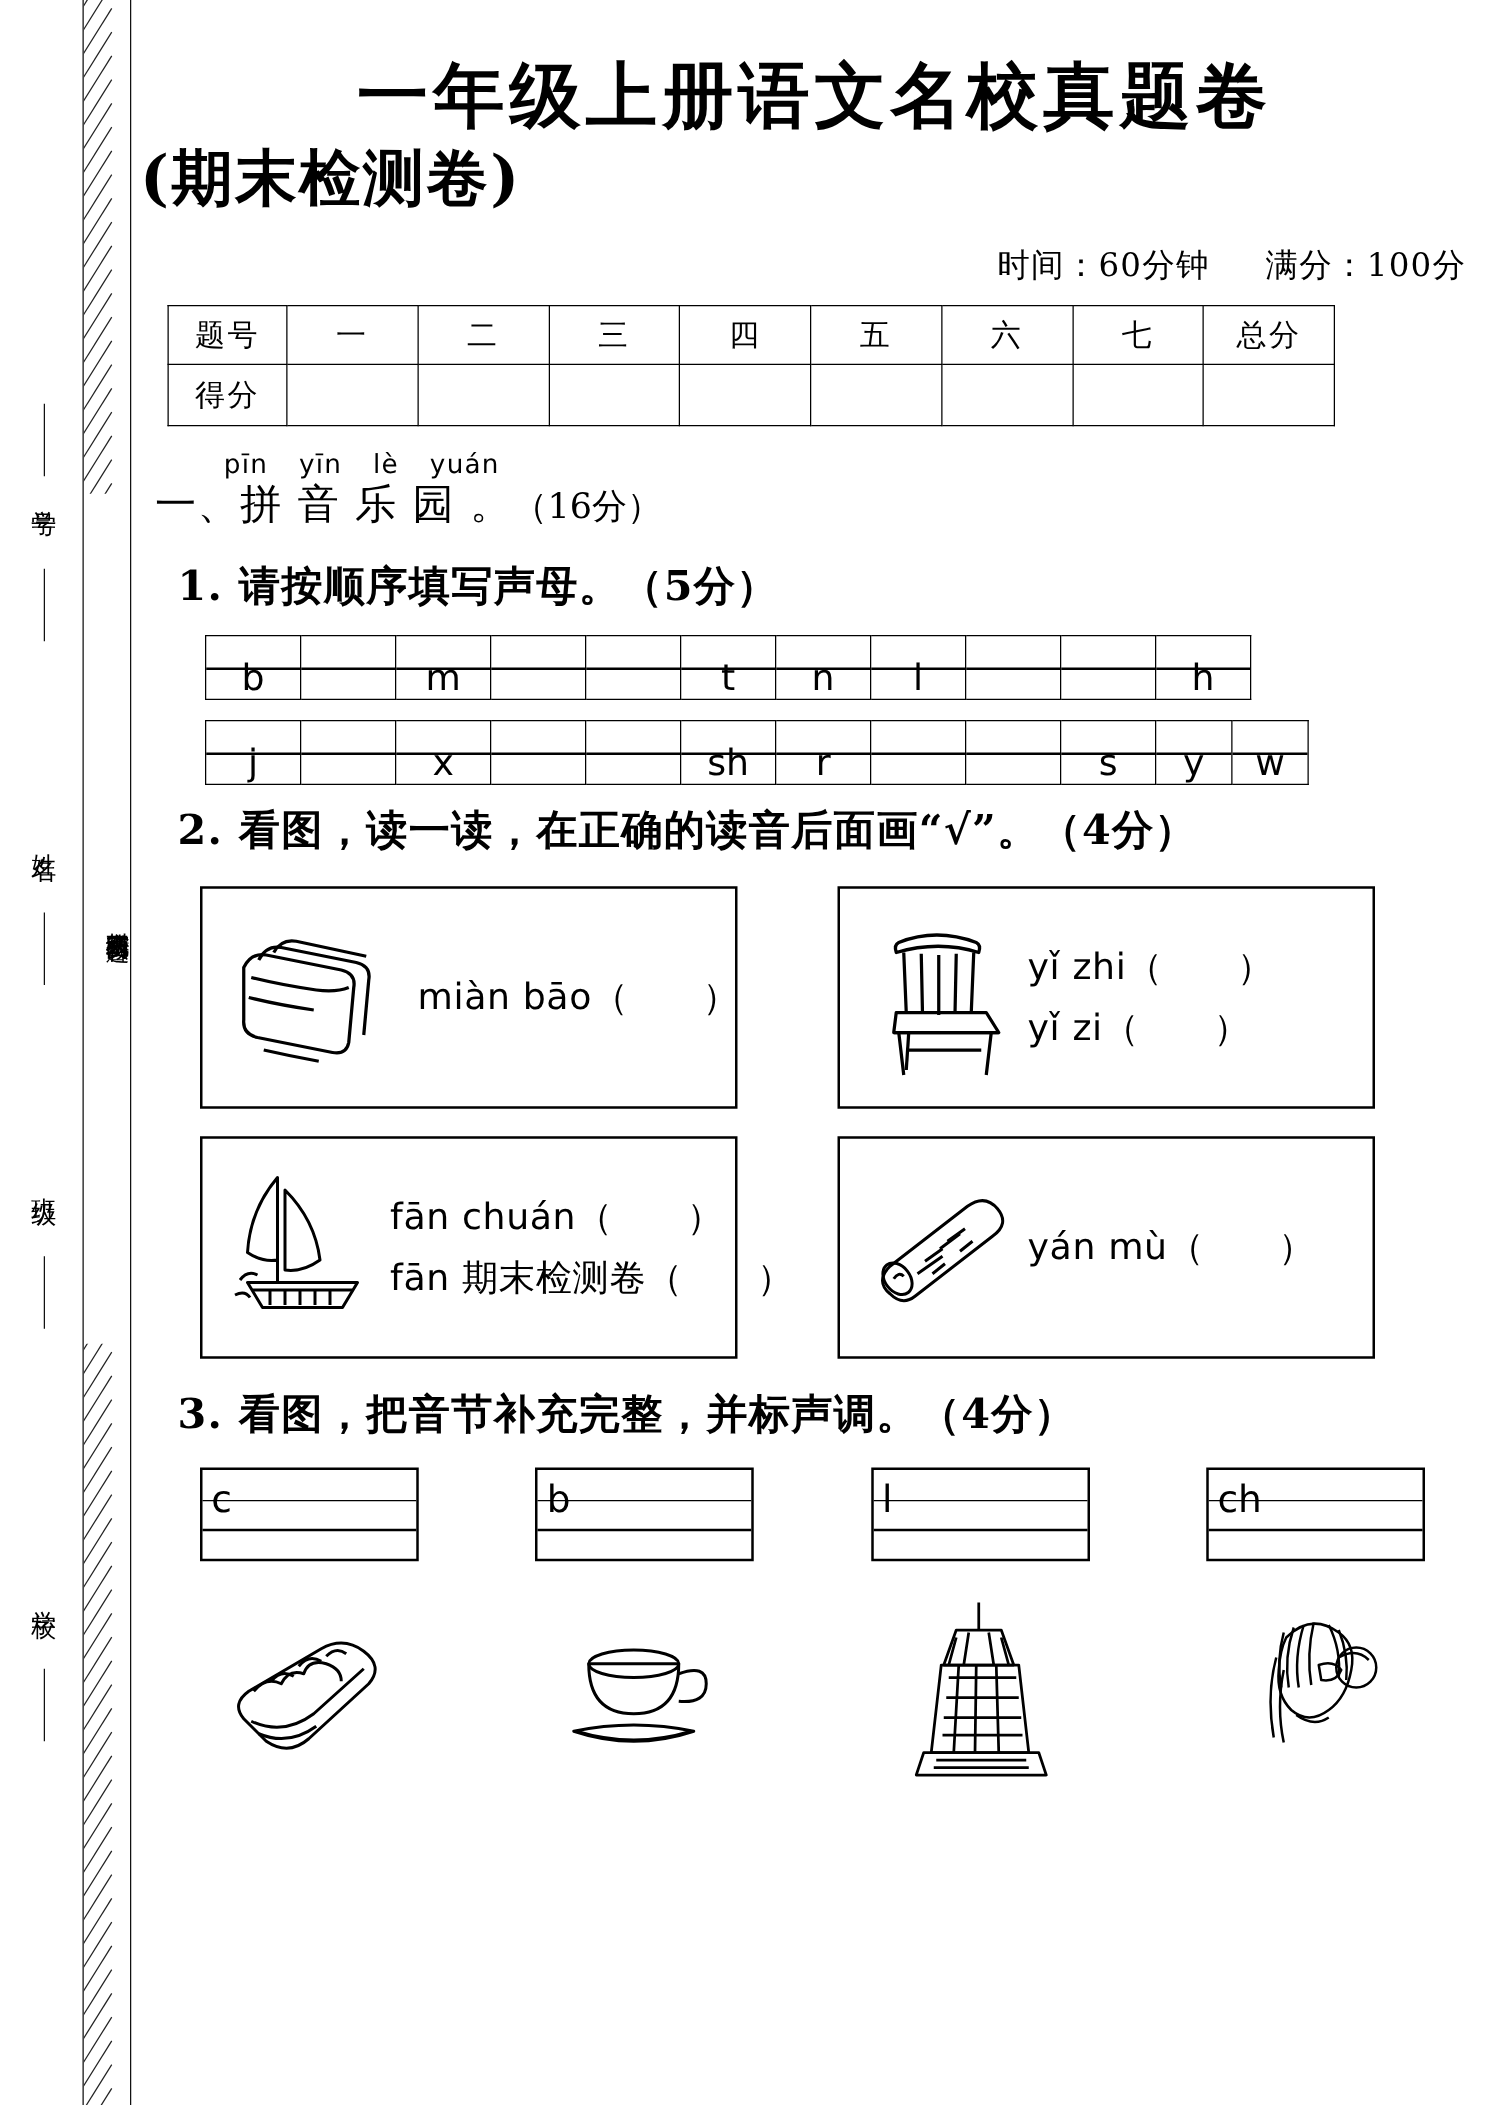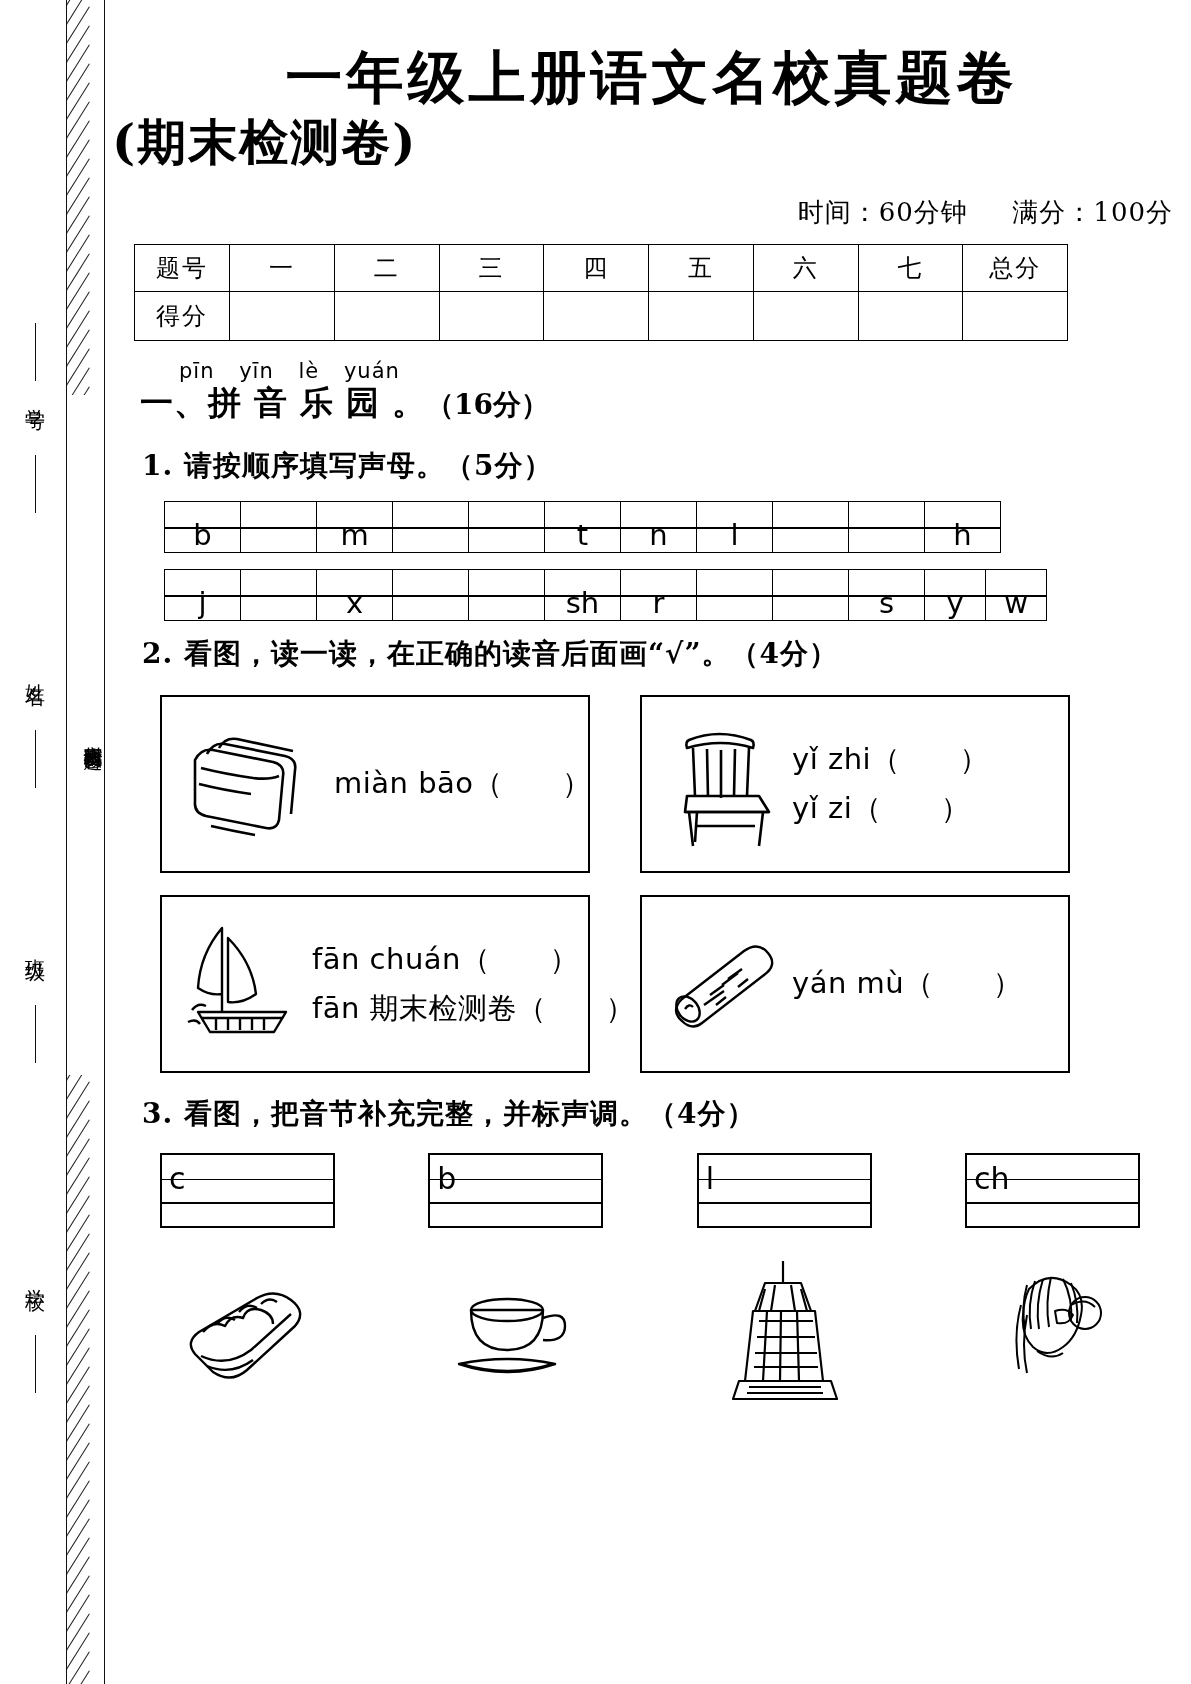--- a/index.html
+++ b/index.html
@@ -62,28 +62,28 @@
   table.score tr.vals td{height:46px;}
 
   
   .sec-head{margin:18px 0 0 12px;position:relative;height:74px;}
   .sec-py{
     position:absolute;left:55px;top:0;font-size:21px;letter-spacing:1px;
     font-family:"DejaVu Sans",sans-serif;
   }
   .sec-py span{display:inline-block;margin-right:17px;}
   .sec-title{
-    position:absolute;left:16px;top:22px;font-size:33px;font-weight:bold;
+    position:absolute;left:0;top:22px;font-size:33px;font-weight:normal;
     font-family:"DejaVu Serif",serif;letter-spacing:1px;white-space:nowrap;
   }
   .sec-title .cn{letter-spacing:13px;}
   .sec-title .score{font-size:28px;letter-spacing:0;}
 
   .q-line{
-    margin:14px 0 0 30px;font-size:28px;font-weight:bold;
+    margin:14px 0 0 30px;font-size:33px;font-weight:bold;
     font-family:"DejaVu Serif",serif;letter-spacing:1px;
   }
 
   
   .grid-row{margin:16px 0 0 52px;position:relative;}
   table.pgrid{border-collapse:collapse;table-layout:fixed;}
   table.pgrid td{
     border:1.6px solid #000;height:48px;position:relative;
     vertical-align:bottom;
   }
@@ -91,21 +91,21 @@
     position:absolute;left:0;right:0;top:50%;height:1.4px;background:#000;
   }
   table.pgrid td .ltr{
     position:absolute;left:0;right:0;bottom:2px;text-align:center;
     font-size:29px;font-family:"DejaVu Sans",sans-serif;line-height:1;
     color:#000;
   }
 
   
   .choice-grid{margin:22px 0 0 48px;width:960px;}
-  .choice-row{display:flex;gap:50px;margin-bottom:22px;}
+  .choice-row{display:flex;gap:80px;margin-bottom:22px;}
   .choice-box{
     width:430px;height:178px;border:2.2px solid #000;
     display:flex;align-items:center;box-sizing:border-box;padding:0 10px;
   }
   .cb-pic{width:140px;height:150px;flex:0 0 140px;display:flex;align-items:center;justify-content:center;}
   .cb-opts{flex:1;}
   .cb-opt{
     font-size:29px;font-family:"DejaVu Sans",sans-serif;margin:9px 0;
     white-space:nowrap;letter-spacing:0.5px;
   }

